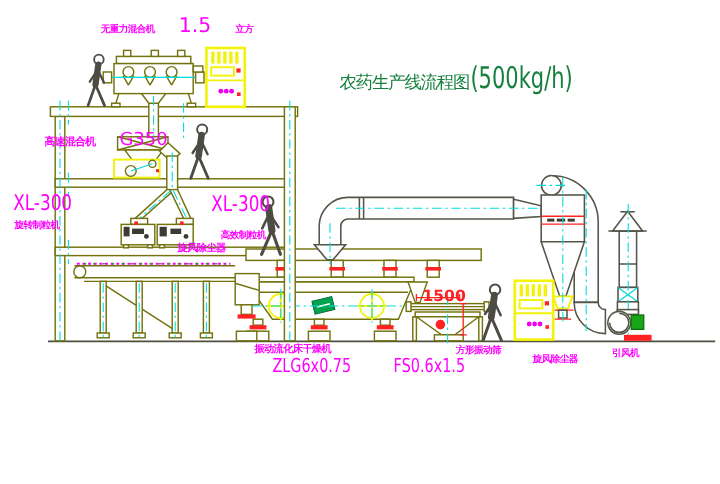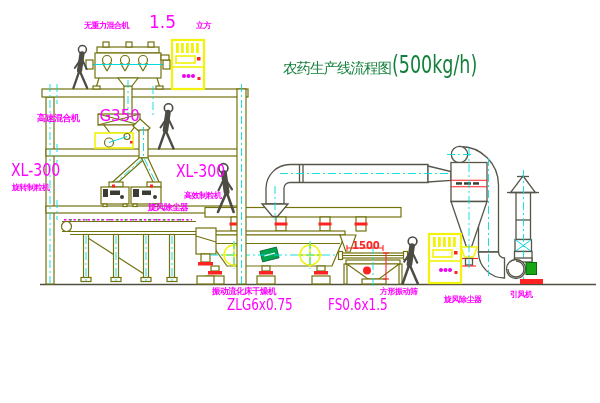--- a/index.html
+++ b/index.html
@@ -23,21 +23,21 @@
   .xs{font-size:8px;font-weight:700;letter-spacing:-.5px;}
   .big{font-size:18px;font-weight:400;transform:scaleX(.78);transform-origin:0 0;}
   .model{font-size:16px;font-weight:400;transform:scaleX(.75);transform-origin:0 0;}
   .mix{display:flex;align-items:baseline;gap:20px;}
   .mix .nm{font-size:8px;font-weight:700;letter-spacing:-.5px;}
   .mix .sz{font-size:17px;font-weight:400;}
   .mix .md2{font-size:15px;font-weight:400;}
   .title{position:absolute;left:283px;top:50px;display:flex;align-items:baseline;color:#15803d;}
   .title .t-main{font-size:14.5px;font-weight:400;letter-spacing:-1px;}
   .title .t-cap{font-size:25px;font-weight:400;display:inline-block;transform:scaleX(.7);transform-origin:0 0;margin-left:1px;}
-  .dim{position:absolute;color:#ff2222;font-size:10px;font-weight:700;line-height:1;}
+  .dim{position:absolute;color:#ff2222;font-size:13px;font-weight:700;line-height:1;}
 </style>
 </head>
 <body>
 
 <div class="canvas">
 
 <svg width="600" height="403" viewBox="0 0 600 403">
   <defs>
     <g id="person-def" stroke="#4c4c44" fill="none" stroke-linecap="round">
       <circle cx="1.5" cy="-41" r="4.2" fill="#fff" stroke-width="1.6"></circle>

